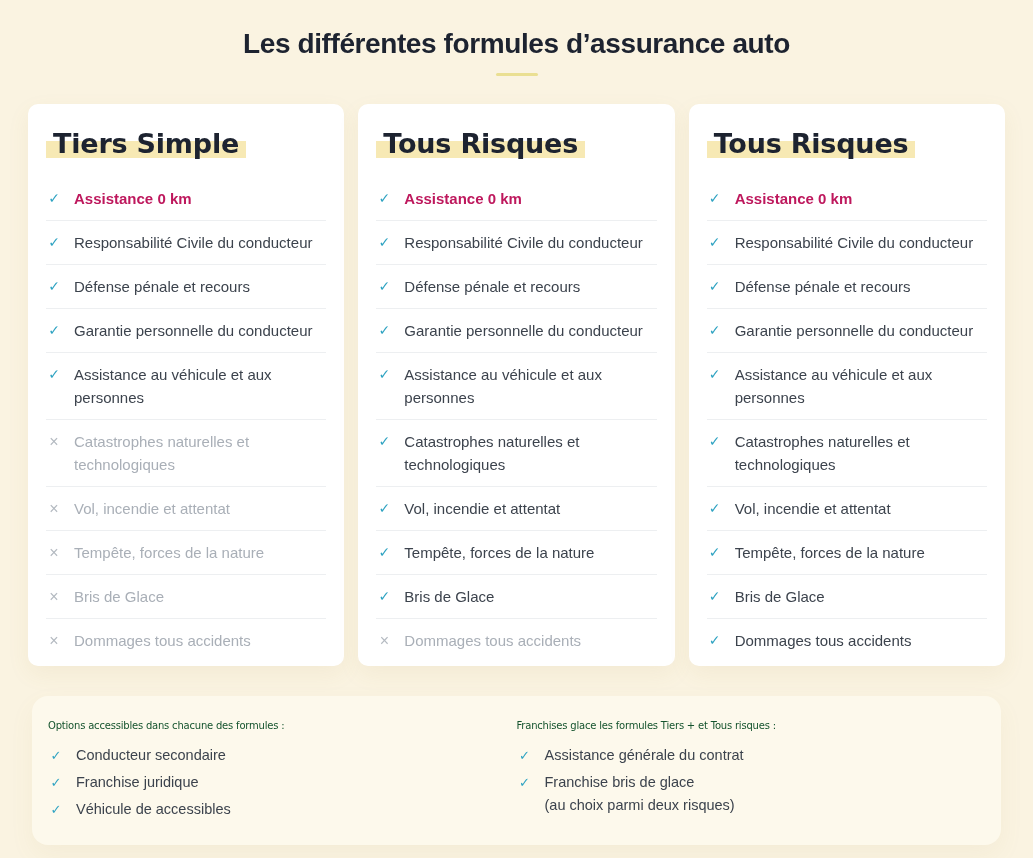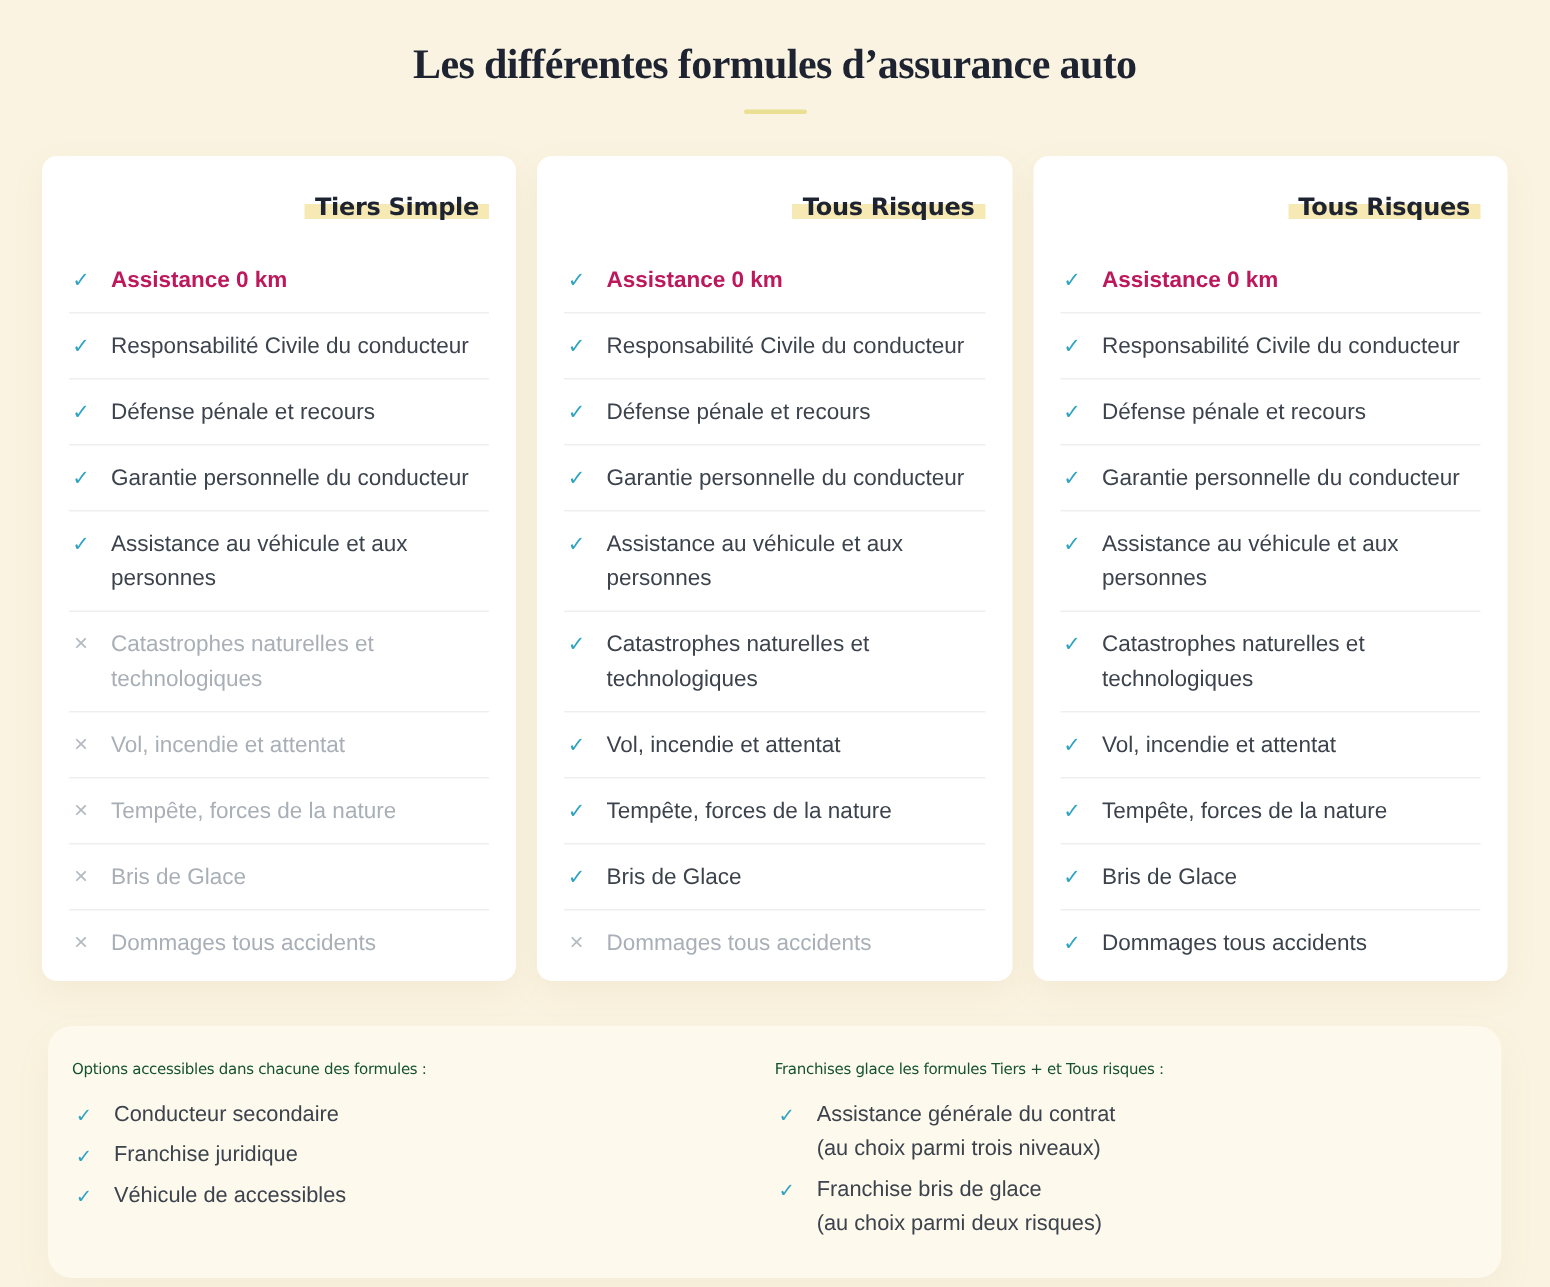--- a/index.html
+++ b/index.html
@@ -10,21 +10,21 @@
     background: #faf3e1;
     font-family: "Liberation Sans", sans-serif;
     overflow: hidden;
   }
   .page { padding: 16px 28px 0; }
 
   
   .title {
     margin: 12px 0 0;
     text-align: center;
-    font-family: Liberation Serif, serif;
+    font-family: Liberation Sans, sans-serif;
     font-weight: 700;
     font-size: 28px;
     letter-spacing: -0.4px;
     color: #1d2330;
   }
   .title-accent {
     width: 42px;
     height: 3px;
     border-radius: 2px;
     background: #eadf92;
@@ -35,23 +35,23 @@
   .cards { display: flex; gap: 14px; margin-top: 28px; }
   .card {
     flex: 1 1 0;
     background: #ffffff;
     border-radius: 10px;
     box-shadow: 0 8px 22px rgba(160, 140, 70, 0.08);
     padding: 20px 18px 4px;
   }
   .card-title {
     margin: 4px 0 18px;
-    text-align: right;
+    text-align: left;
     font-family: "DejaVu Sans", sans-serif;
-    font-size: 16px;
+    font-size: 27px;
     font-weight: 700;
     letter-spacing: -0.2px;
     color: #1d2330;
     white-space: nowrap;
   }
   .card-title .hl {
     background-image: linear-gradient(to bottom,
       rgba(0,0,0,0) 42%, #f7e9b4 42%, #f7e9b4 96%, rgba(0,0,0,0) 96%);
     padding: 0 7px;
   }
@@ -279,21 +279,21 @@
             <span class="icon">✓</span>
             <span class="body"><span class="label">Véhicule de accessibles</span></span>
           </li>
         </ul>
     </div>
     <div class="panel-col">
       <h3 class="panel-heading">Franchises glace les formules Tiers + et Tous risques :</h3>
       <ul class="panel-list">
           <li class="panel-item">
             <span class="icon">✓</span>
-            <span class="body"><span class="label">Assistance générale du contrat</span><span class="note">(au choix parmi trois niveaux)</span></span>
+            <span class="body"><span class="label">Assistance générale du contrat</span></span>
           </li>
           <li class="panel-item">
             <span class="icon">✓</span>
             <span class="body"><span class="label">Franchise bris de glace</span><span class="note">(au choix parmi deux risques)</span></span>
           </li>
         </ul>
     </div>
   </div>
 
 </div>

